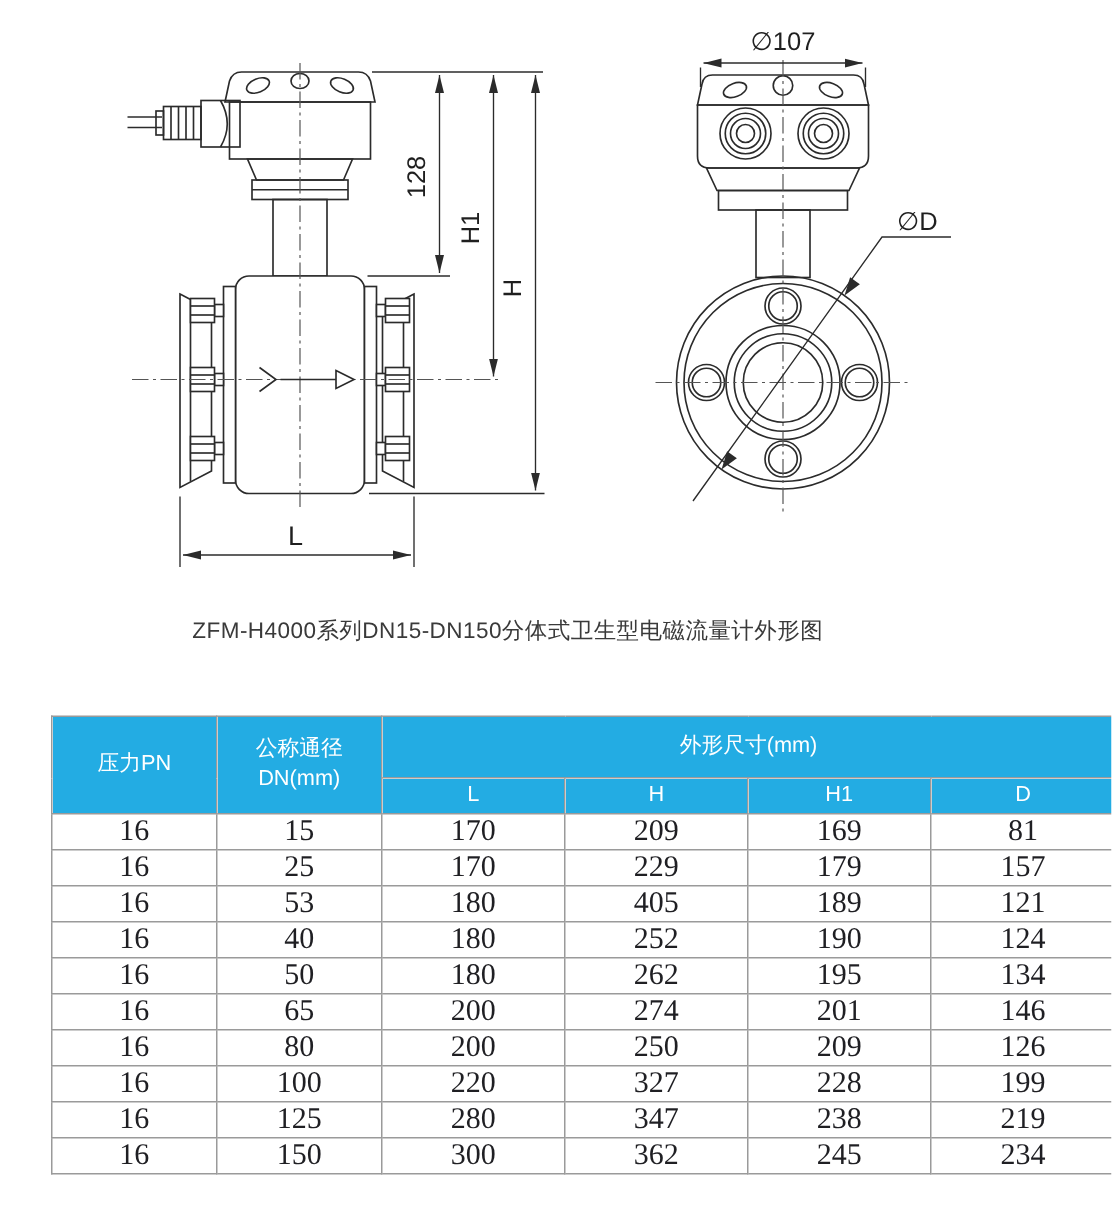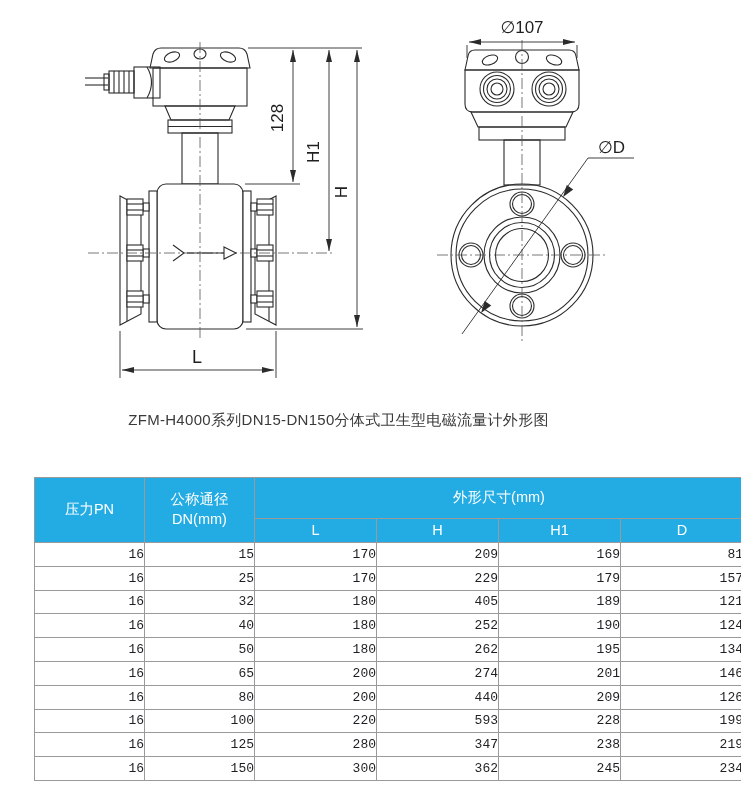--- a/index.html
+++ b/index.html
@@ -10,21 +10,21 @@
            font-size:15px;color:#3a3a3a;letter-spacing:0.3px;}
   table.spec{position:absolute;top:477px;left:34px;width:709px;
              border-collapse:collapse;table-layout:fixed;}
   table.spec th,table.spec td{border:1px solid #9a9a9a;text-align:center;
              vertical-align:middle;padding:0;overflow:hidden;}
   table.spec thead th{background:#23ace3;color:#ffffff;font-weight:normal;
              font-size:14.5px;line-height:1.35;}
   tr.hrow1{height:41px;}
   tr.hrow2{height:24px;}
   table.spec tbody tr{height:23.8px;}
-  table.spec tbody td{font-family:Liberation Mono, monospace;font-size:13px;color:#1f1f23;text-align:right;}
+  table.spec tbody td{font-family:Liberation Serif, serif;font-size:20px;color:#1f1f23;}
   .dimtext{font-family:"Liberation Sans",sans-serif;fill:#1f1f1f;}
 </style>
 </head>
 <body>
 
 <div class="page">
 
   <svg class="drawings" width="741" height="445" viewBox="0 0 741 445">
     <defs>
       <marker id="arr" viewBox="0 0 12 8" refX="12" refY="4" markerWidth="12" markerHeight="8" markerUnits="userSpaceOnUse" orient="auto-start-reverse">
@@ -239,21 +239,21 @@
       <tr>
         <td>16</td>
         <td>25</td>
         <td>170</td>
         <td>229</td>
         <td>179</td>
         <td>157</td>
       </tr>
       <tr>
         <td>16</td>
-        <td>32</td>
+        <td>53</td>
         <td>180</td>
         <td>405</td>
         <td>189</td>
         <td>121</td>
       </tr>
       <tr>
         <td>16</td>
         <td>40</td>
         <td>180</td>
         <td>252</td>
@@ -273,29 +273,29 @@
         <td>65</td>
         <td>200</td>
         <td>274</td>
         <td>201</td>
         <td>146</td>
       </tr>
       <tr>
         <td>16</td>
         <td>80</td>
         <td>200</td>
-        <td>440</td>
+        <td>250</td>
         <td>209</td>
         <td>126</td>
       </tr>
       <tr>
         <td>16</td>
         <td>100</td>
         <td>220</td>
-        <td>593</td>
+        <td>327</td>
         <td>228</td>
         <td>199</td>
       </tr>
       <tr>
         <td>16</td>
         <td>125</td>
         <td>280</td>
         <td>347</td>
         <td>238</td>
         <td>219</td>

